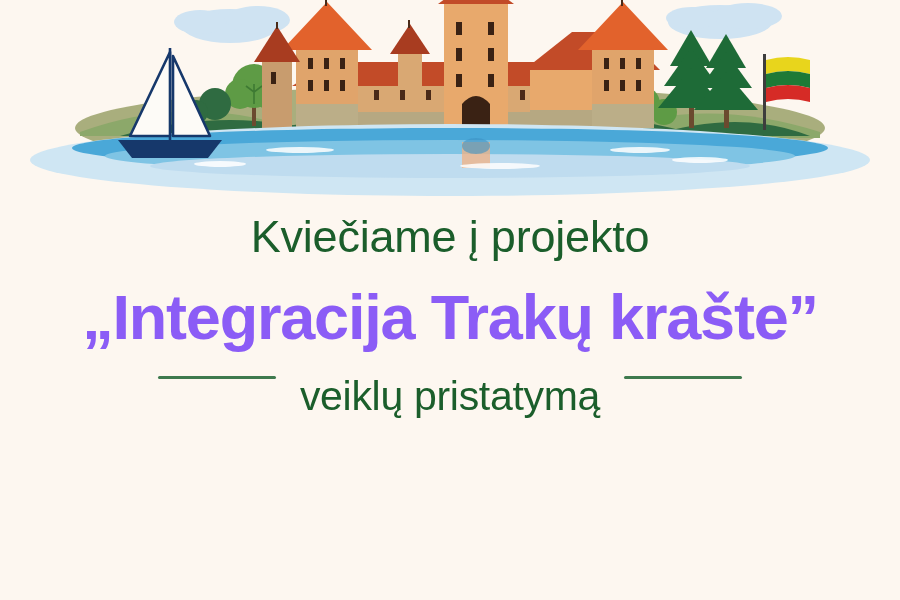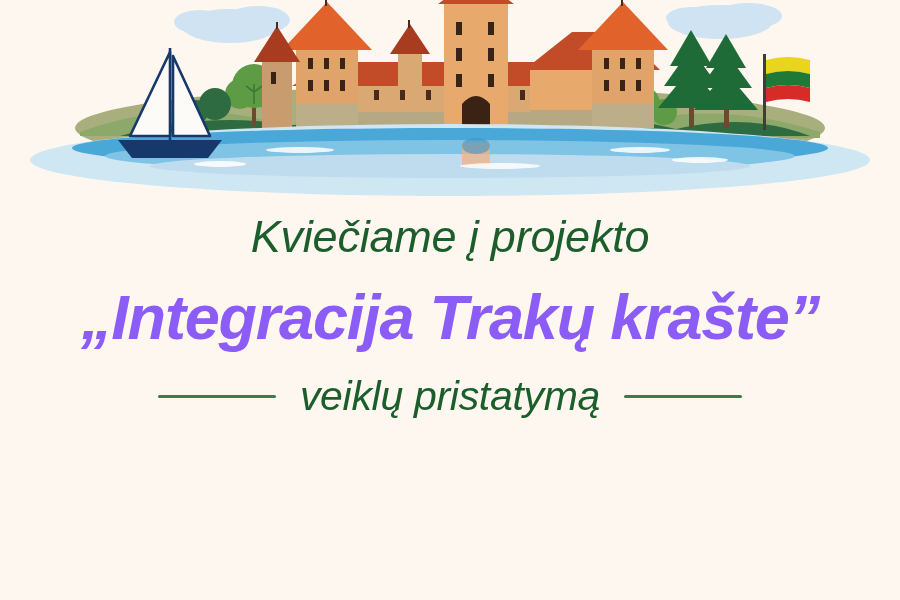--- a/index.html
+++ b/index.html
@@ -8,21 +8,20 @@
   body{
     font-family:"Liberation Sans", sans-serif;
     background:#FDF7F0;
     position:relative;
   }
   .poster{
     position:relative;
     width:900px; height:420px;
     background:#FDF7F0;
     overflow:hidden;
-    font-style:italic;
   }
 
   
   .hero{
     position:absolute;
     top:0; left:0;
     width:900px; height:196px;
   }
   .hero svg{ display:block; width:900px; height:196px; }
 
@@ -47,21 +46,20 @@
     font-size:63px;
     line-height:1;
     color:#8b5cf6;
     font-weight:700;
     letter-spacing:-1.2px;
     padding-top:27px;
     white-space:nowrap;
   }
   .line-sub-wrap{
     display:flex;
-    align-items:center;
     justify-content:center;
     gap:24px;
     padding-top:27px;
   }
   .rule{
     display:block;
     width:118px;
     height:3px;
     background:#3E7A4E;
     border-radius:2px;

